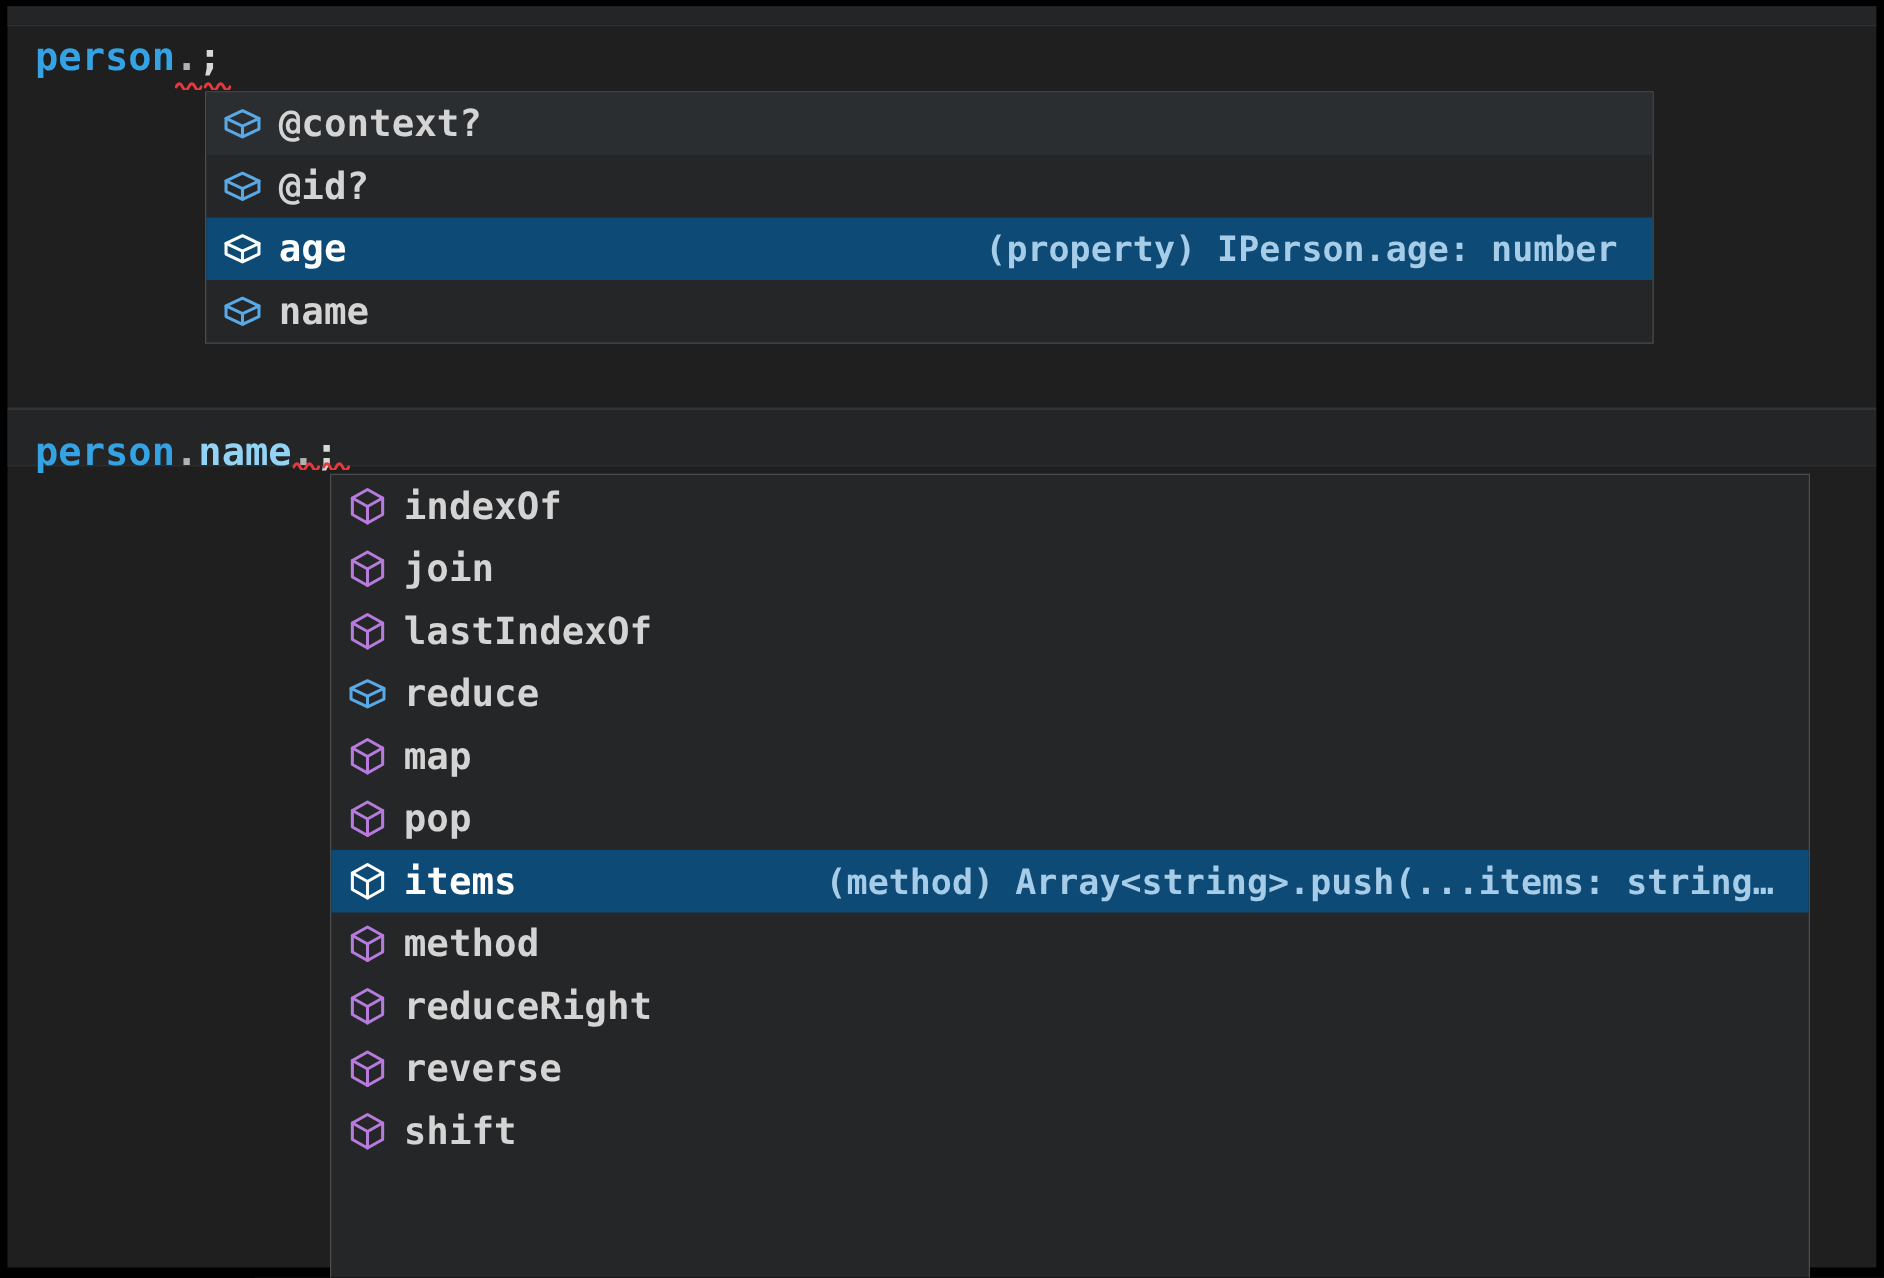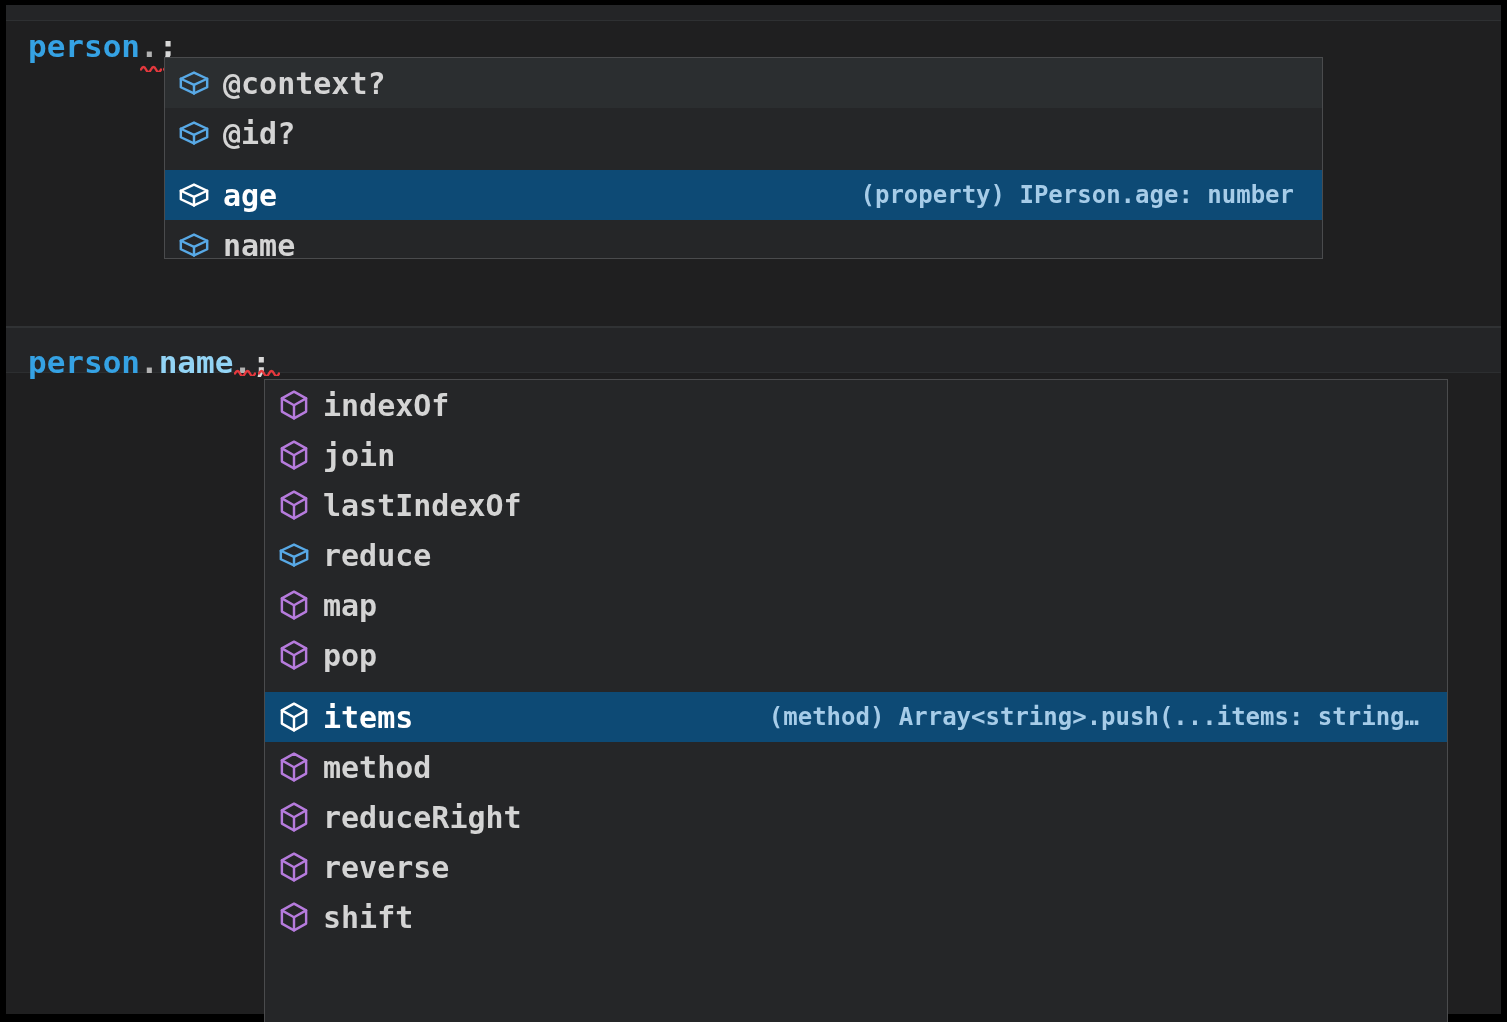--- a/index.html
+++ b/index.html
@@ -70,31 +70,31 @@
   .tok-punctuation-bright { color: var(--punctuation-bright); }
 
   .squig { position: absolute; width: 20px; height: 9px; }
   .squig svg { display: block; }
 
   .suggest {
     position: absolute;
     background: var(--popup_background);
     border: 1px solid var(--popup_border);
   }
-  #suggest-popup-1 { left: 158px; top: 52px;  width: 1159px; height: 202px; }
+  #suggest-popup-1 { left: 158px; top: 68px;  width: 1159px; height: 202px; }
   #suggest-popup-2 { left: 258px; top: 374px; width: 1184px; height: 777px; }
 
   .suggest-row {
     height: 50px;
     display: flex;
     align-items: center;
     padding: 0 28px 0 10px;
   }
   .suggest-row.hovered  { background: var(--hover_background); }
-  .suggest-row.selected { background: var(--selection_background); margin-top: 12px; }
+  .suggest-row.selected { background: var(--selection_background); }
   .suggest-icon {
     width: 38px; height: 38px;
     margin-right: 10px;
     flex: none;
     display: flex; align-items: center; justify-content: center;
   }
   .suggest-icon svg { display: block; }
   .suggest-icon path {
     fill: none;
     stroke-width: 1.15;
@@ -106,21 +106,21 @@
   .selected .suggest-icon path { stroke: var(--selected_icon); }
   .suggest-label {
     font-size: 30px;
     font-weight: bold;
     color: var(--label_color);
     white-space: pre;
   }
   .selected .suggest-label { color: #FFFFFF; }
   .suggest-detail {
     margin-left: auto;
-    font-size: 24px;
+    font-size: 28px;
     font-weight: bold;
     color: var(--detail_color);
     white-space: pre;
   }
 </style>
 </head>
 <body>
 
 <div class="editor">
   <div class="partial-strip"></div>

